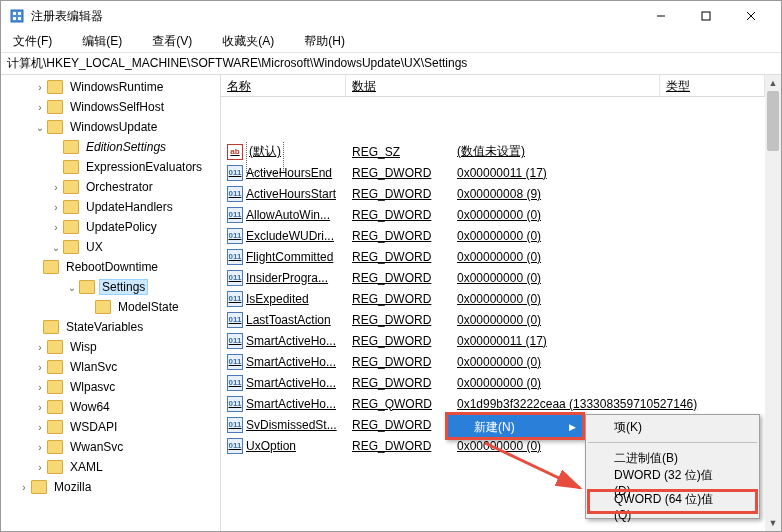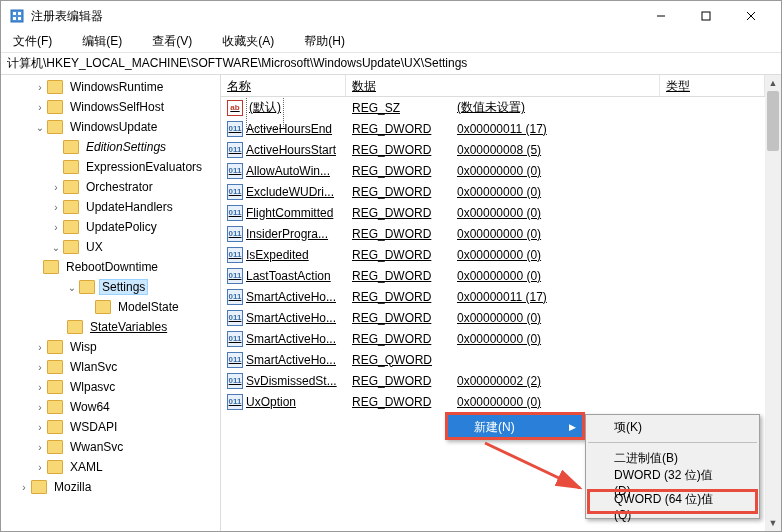--- a/index.html
+++ b/index.html
@@ -19,21 +19,21 @@
     .tree-toggle { width: 14px; display: inline-flex; justify-content: center; color: #666; font-size: 10px; }
     .tree-icon { width: 16px; height: 14px; background: #f8d775; border: 1px solid #d9a93c; margin-right: 4px; border-radius: 1px; }
     .tree-label { padding: 1px 3px; }
     .tree-item.selected .tree-label { background: #cce8ff; border: 1px solid #99d1ff; padding: 0 2px; }
     .list-pane { flex: 1; display: flex; flex-direction: column; overflow: hidden; text-decoration: underline; }
     .list-header { display: flex; height: 22px; border-bottom: 1px solid #dcdcdc; }
     .list-header-cell { padding: 3px 6px; border-right: 1px solid #e5e5e5; }
     .col-name { width: 125px; }
     .col-type { width: 105px; }
     .col-data { flex: 1; }
-    .list-body { flex: 1; overflow-y: auto; }
+    .list-body { flex: 1; overflow-y: auto; margin-top: 44px; }
     .list-row { display: flex; height: 21px; align-items: center; }
     .list-cell { padding: 1px 6px; overflow: hidden; text-overflow: ellipsis; white-space: nowrap; }
     .row-icon { width: 16px; height: 16px; margin-right: 3px; display: inline-flex; align-items: center; justify-content: center; flex-shrink: 0; }
     .row-icon.sz { background: #fff; border: 1px solid #c0392b; color: #c0392b; font-size: 8px; font-weight: bold; }
     .row-icon.bin { background: #e8f0fb; border: 1px solid #4a7ab8; color: #3b6fa8; font-size: 8px; font-weight: bold; }
     .dotted { border: 1px dotted #666; padding: 12px 2px; }
     .context-menu { position: absolute; background: #f0f0f0; border: 1px solid #a0a0a0; box-shadow: 2px 2px 4px rgba(0,0,0,0.3); }
     .ctx-item { height: 24px; display: flex; align-items: center; padding: 0 30px 0 28px; cursor: default; position: relative; }
     .ctx-item.highlighted { background: #2a80d8; color: #fff; }
     .ctx-arrow { position: absolute; right: 8px; font-size: 9px; }
@@ -147,21 +147,21 @@
         <div class="tree-item selected" style="padding-left: 64px;">
           <span class="tree-toggle">⌄</span>
           <span class="tree-icon"></span>
           <span class="tree-label">Settings</span>
         </div>
         <div class="tree-item" style="padding-left: 80px;">
           <span class="tree-toggle"></span>
           <span class="tree-icon"></span>
           <span class="tree-label">ModelState</span>
         </div>
-        <div class="tree-item" style="padding-left: 52px; text-decoration: underline;">
+        <div class="tree-item" style="padding-left: 28px;">
           <span class="tree-toggle"></span>
           <span class="tree-icon"></span>
           <span class="tree-label">StateVariables</span>
         </div>
         <div class="tree-item" style="padding-left: 32px;">
           <span class="tree-toggle">›</span>
           <span class="tree-icon"></span>
           <span class="tree-label">Wisp</span>
         </div>
         <div class="tree-item" style="padding-left: 32px;">
@@ -222,21 +222,21 @@
             </div>
             <div class="list-cell col-type">REG_DWORD</div>
             <div class="list-cell col-data">0x00000011 (17)</div>
           </div>
           <div class="list-row">
             <div class="list-cell col-name" style="display: flex; align-items: center;">
               <span class="row-icon bin">011</span>
               <span>ActiveHoursStart</span>
             </div>
             <div class="list-cell col-type">REG_DWORD</div>
-            <div class="list-cell col-data">0x00000008 (5)</div>
+            <div class="list-cell col-data">0x00000008 (9)</div>
           </div>
           <div class="list-row">
             <div class="list-cell col-name" style="display: flex; align-items: center;">
               <span class="row-icon bin">011</span>
               <span>AllowAutoWin...</span>
             </div>
             <div class="list-cell col-type">REG_DWORD</div>
             <div class="list-cell col-data">0x00000000 (0)</div>
           </div>
           <div class="list-row">
@@ -302,20 +302,21 @@
             </div>
             <div class="list-cell col-type">REG_DWORD</div>
             <div class="list-cell col-data">0x00000000 (0)</div>
           </div>
           <div class="list-row">
             <div class="list-cell col-name" style="display: flex; align-items: center;">
               <span class="row-icon bin">011</span>
               <span>SmartActiveHo...</span>
             </div>
             <div class="list-cell col-type">REG_QWORD</div>
+            <div class="list-cell col-data">0x1d99b3f3222ceaa (133308359710527146)</div>
           </div>
           <div class="list-row">
             <div class="list-cell col-name" style="display: flex; align-items: center;">
               <span class="row-icon bin">011</span>
               <span>SvDismissedSt...</span>
             </div>
             <div class="list-cell col-type">REG_DWORD</div>
             <div class="list-cell col-data">0x00000002 (2)</div>
           </div>
           <div class="list-row">

